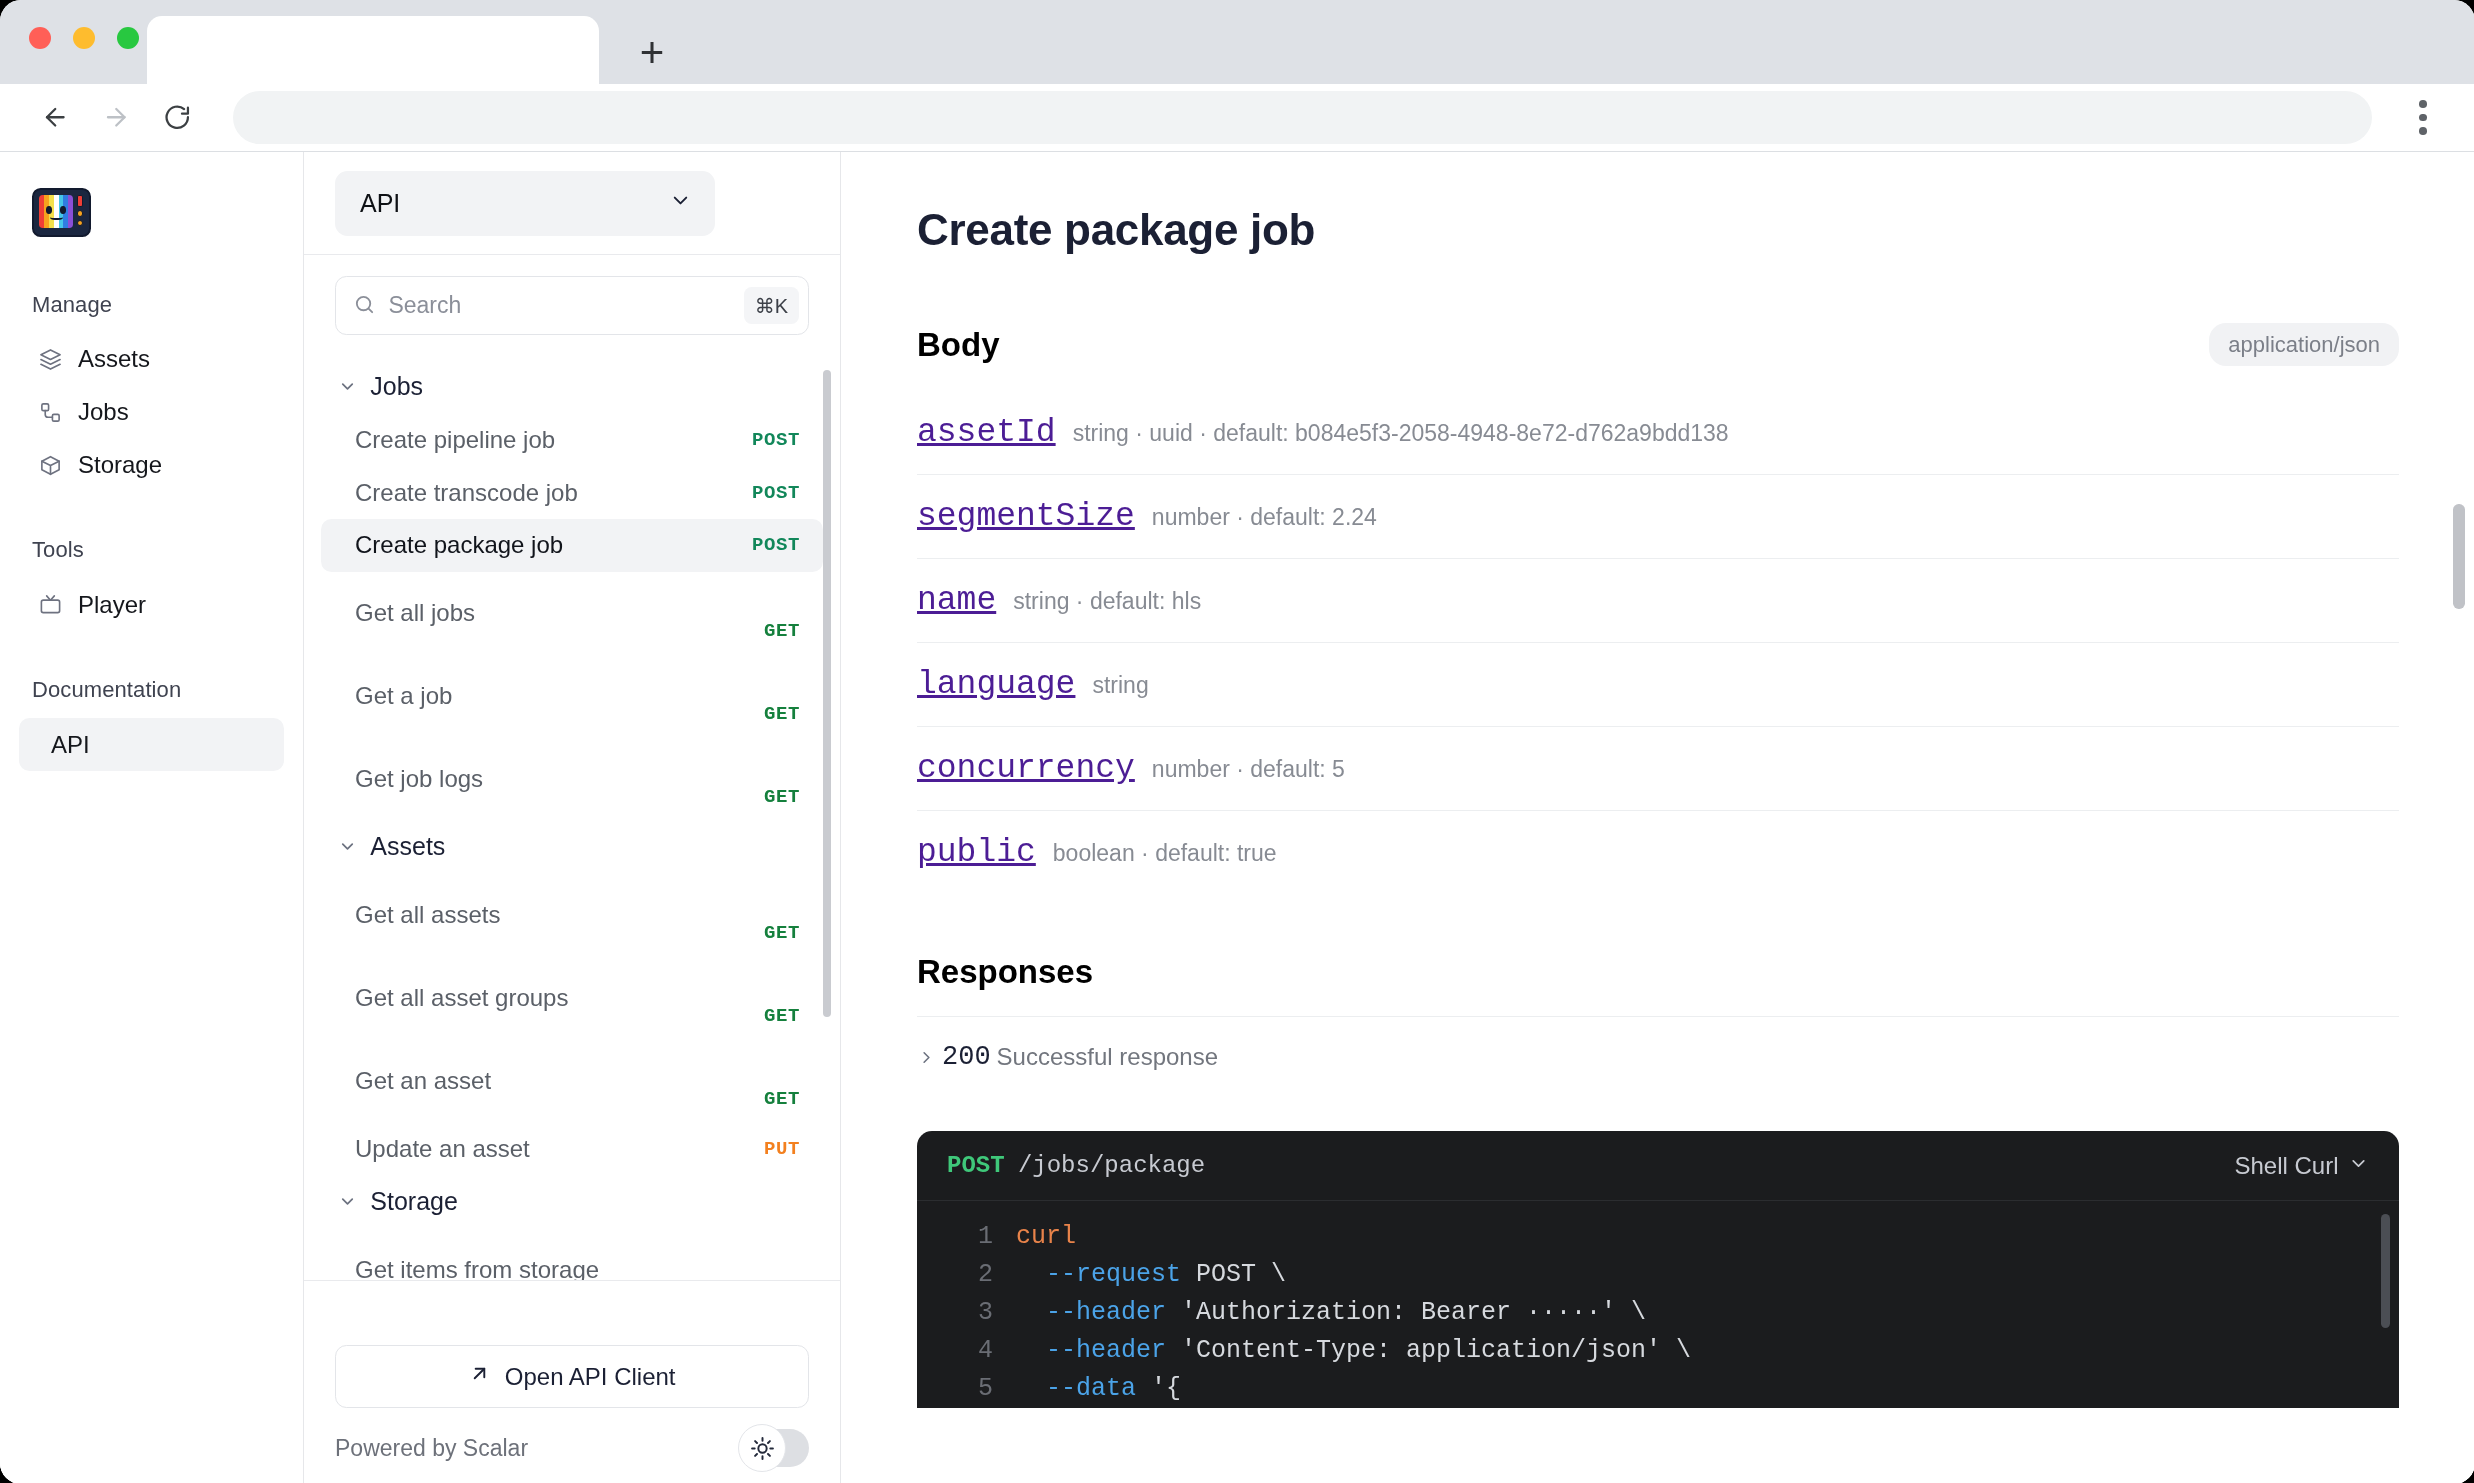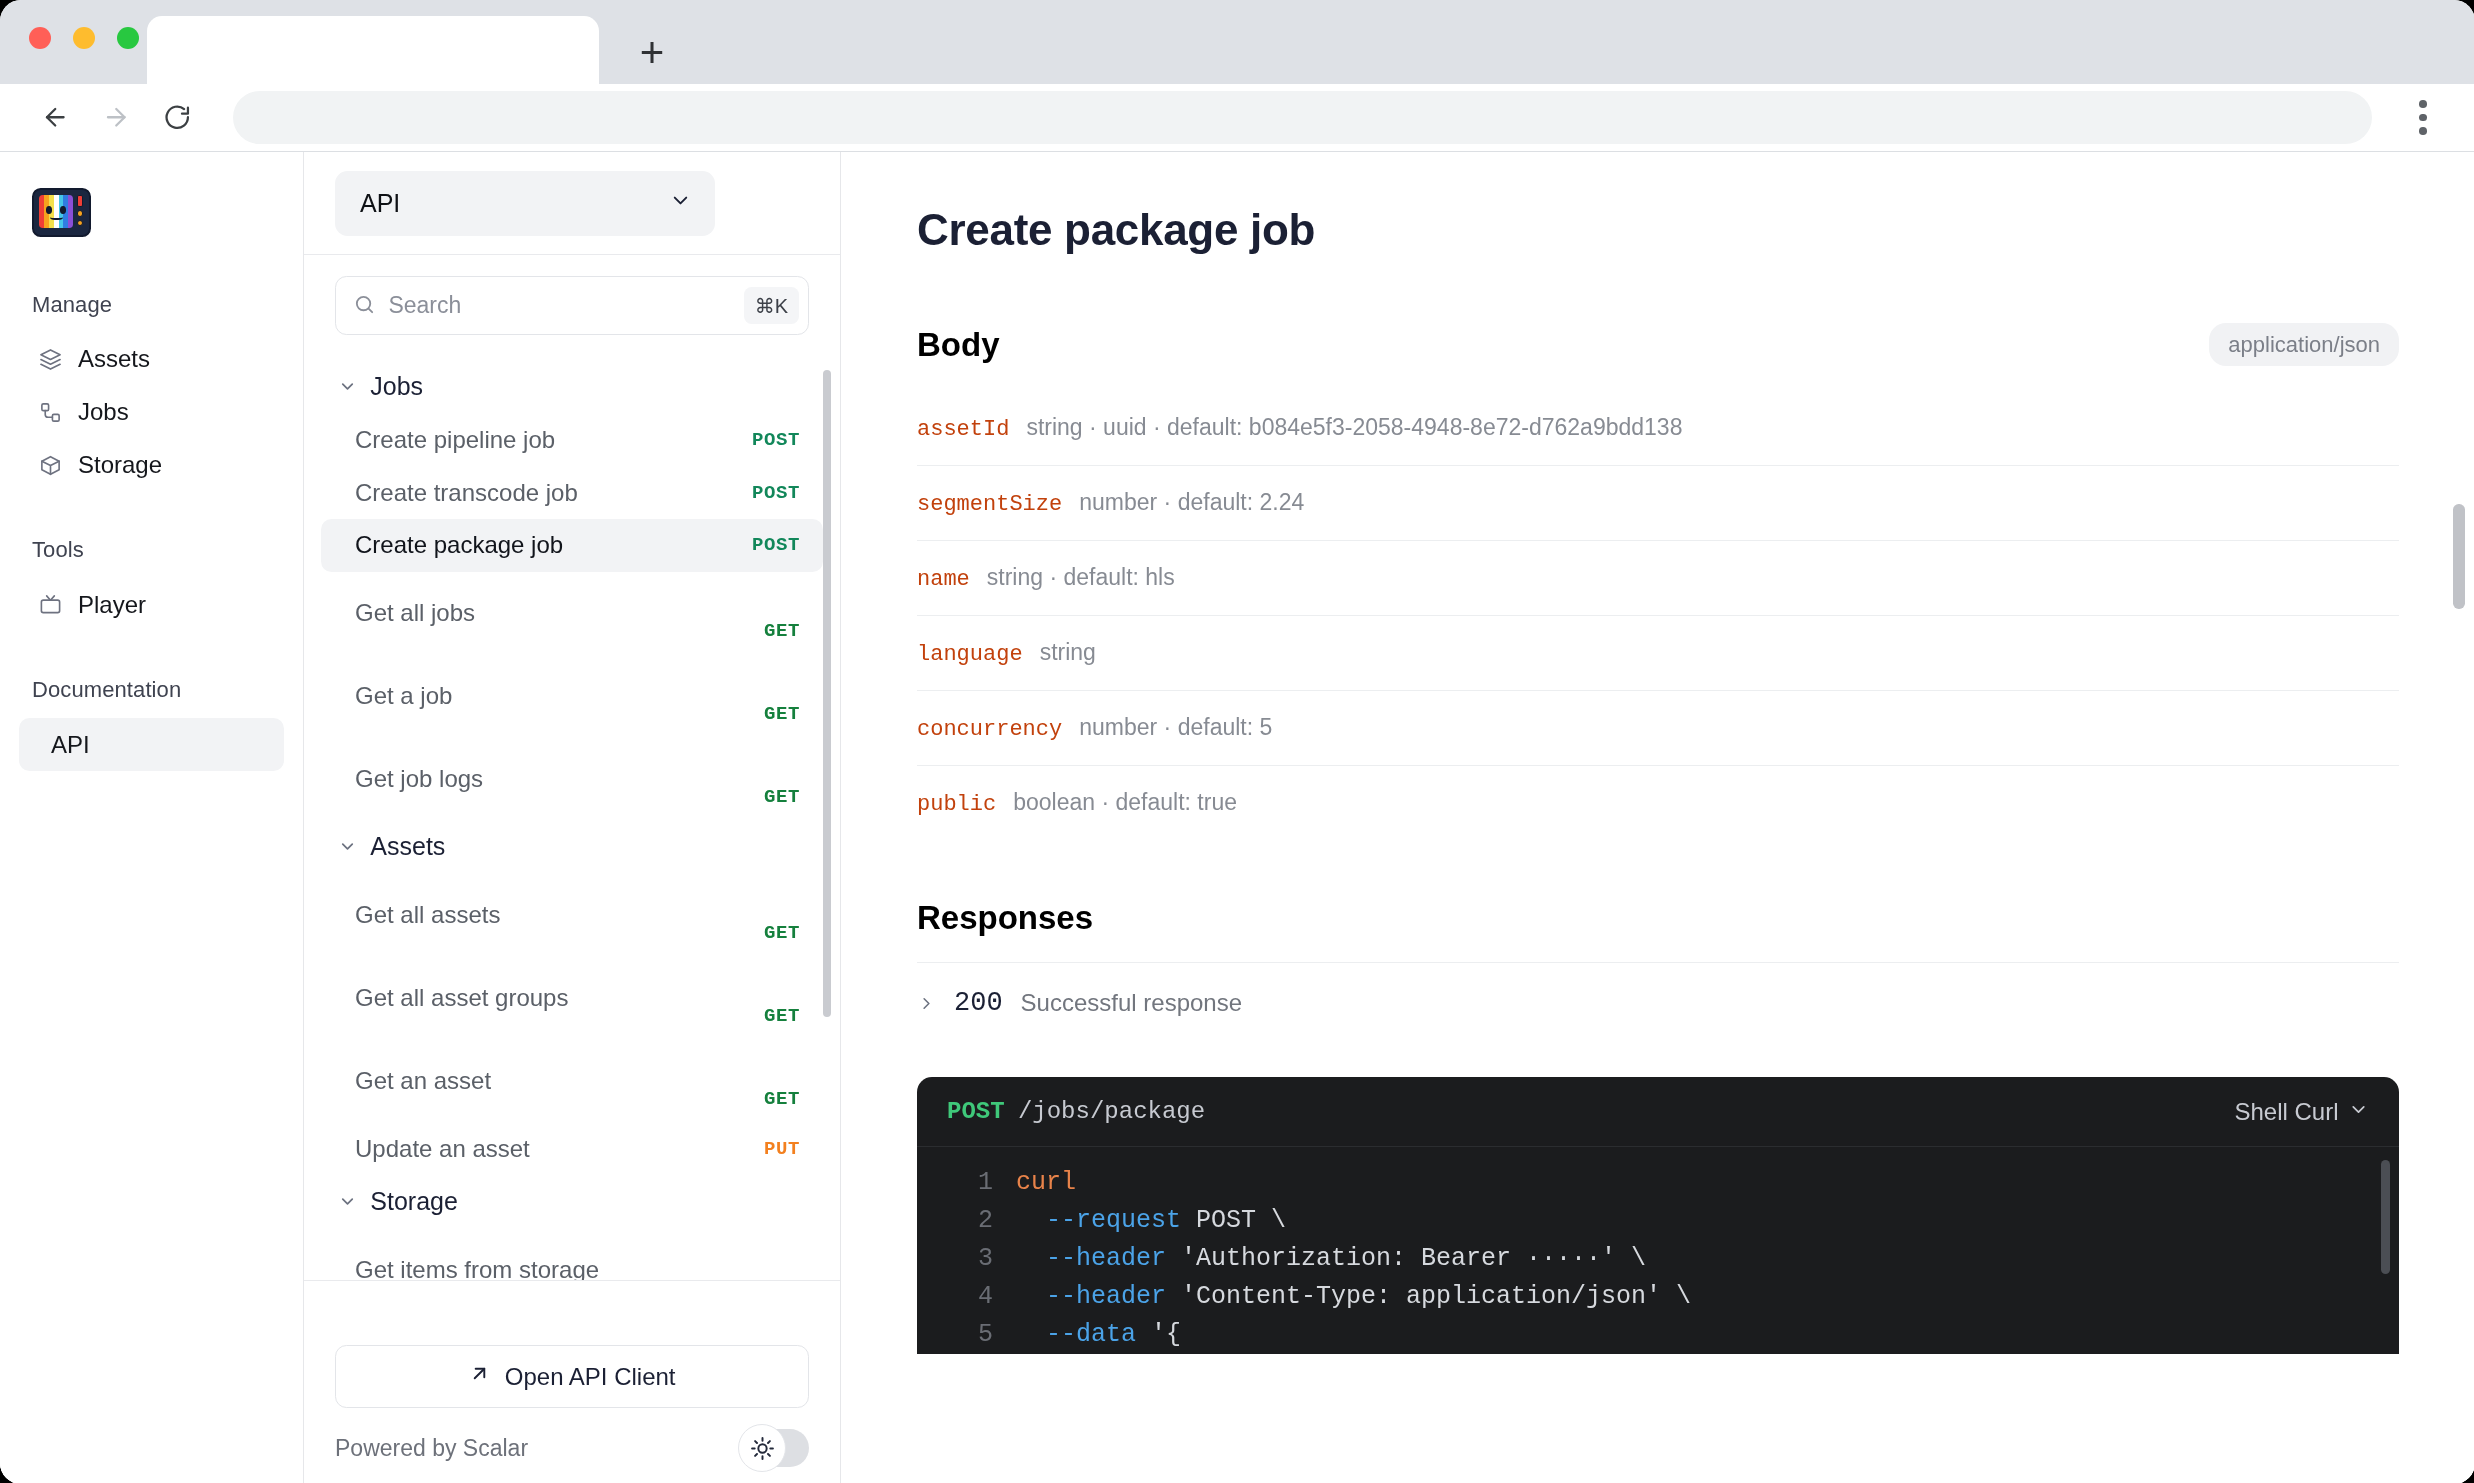--- a/index.html
+++ b/index.html
@@ -245,26 +245,26 @@
   }
   .params { margin-top: 25px; }
   .prow {
     border-top: 1px solid #eceef0;
     padding: 23px 0 23px 0;
     display: flex; align-items: baseline; gap: 17px;
   }
   .prow:first-child { border-top: none; }
   .pname {
     font-family: "Liberation Mono", monospace;
-    font-size: 22px; color: #c2410c; font-weight: 400;
+    font-size: 33px; color: #4c1d95; font-weight: 400; text-decoration: underline;
   }
   .pmeta { font-size: 23px; color: #878b93; }
   .resp-head { margin-top: 59px; }
   .respline { border-top: 1px solid #eceef0; margin-top: 25px; padding: 25px 0 0 0; }
-  .resprow { display: flex; align-items: center; gap: 18px; cursor: pointer; }
+  .resprow { display: flex; align-items: center; gap: 6px; cursor: pointer; }
   .code200 { font-family: "Liberation Mono", monospace; font-size: 27px; color: #1b2034; }
   .respdesc { font-size: 24px; color: #72767e; }
 
   
   .codeblock {
     margin: 59px 0 0 0;
     background: #1b1c1e;
     border-radius: 15px 15px 0 0;
     overflow: hidden;
   }

